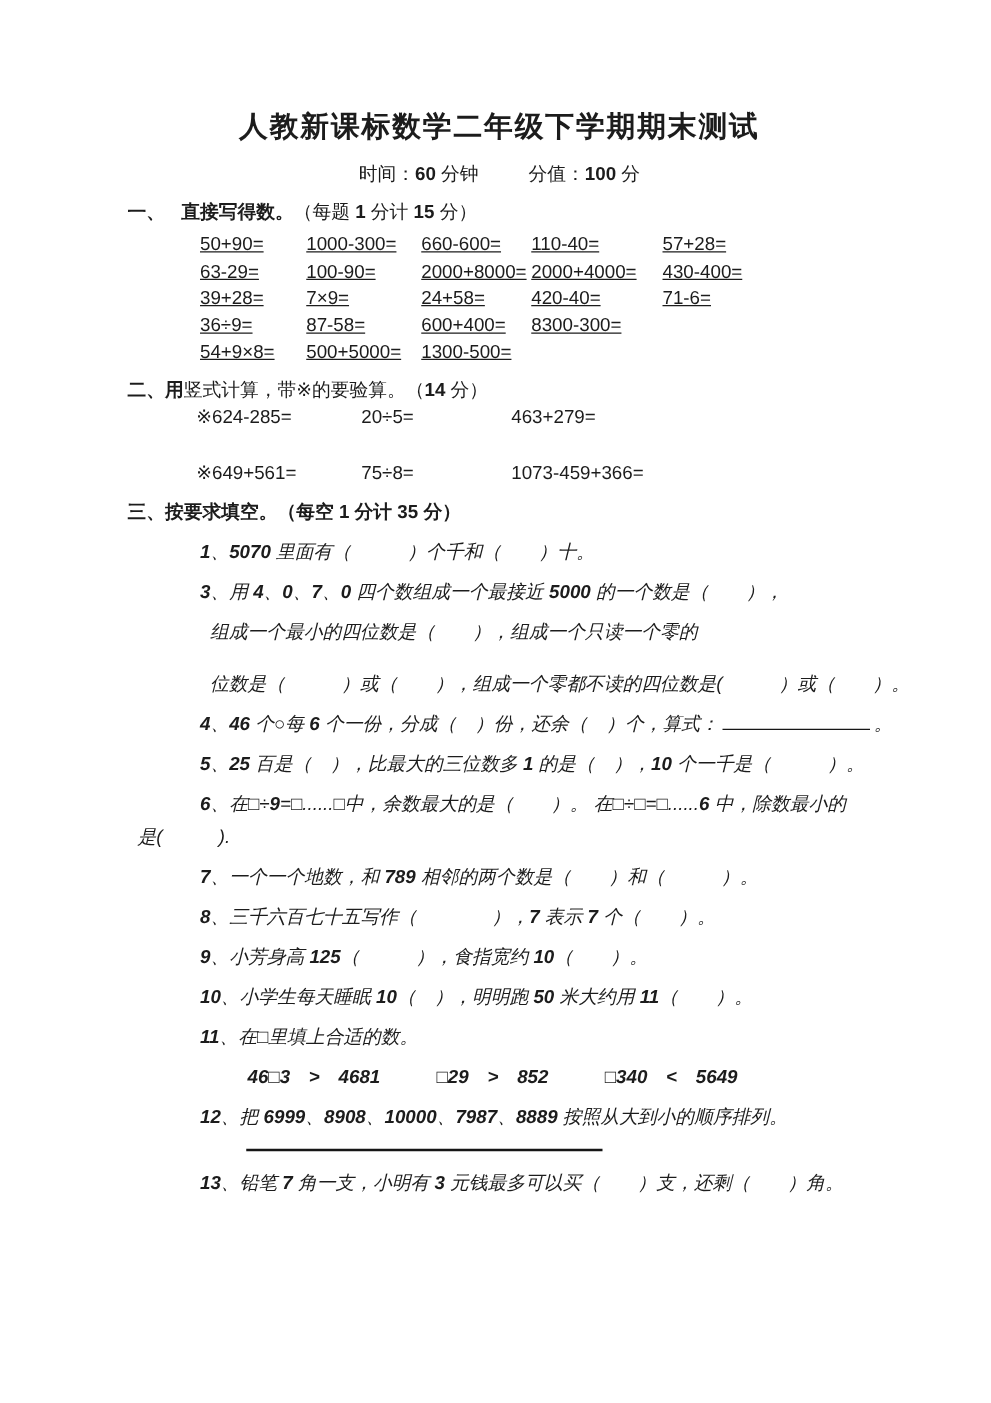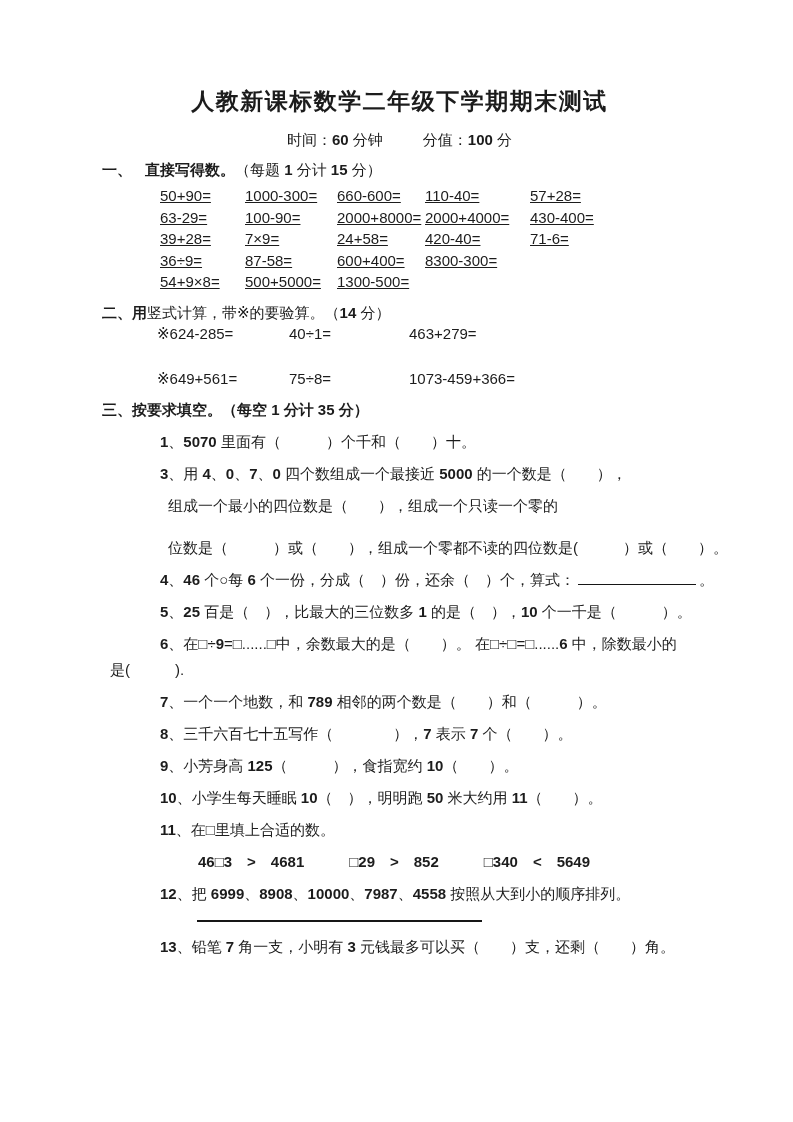--- a/index.html
+++ b/index.html
@@ -34,21 +34,21 @@
   }
   .s2-grid {
     margin-left:55px;
     display:grid;
     grid-template-columns:132px 120px 1fr;
     line-height:21.5px;
   }
   .s2-row2 { margin-top:24px; }
   .s3-head { font-weight:bold; }
 
-  .q { margin:12px 0 0 58px; line-height:20px; white-space:nowrap; }
+  .q { margin:12px 0 0 58px; line-height:20px; white-space:nowrap;font-style:italic; }
   .q-cont { margin-left:66px; }
   .q-mt { margin-top:22px; }
   .q-flush { margin-left:8px; margin-top:6px; }
   .q-sub { margin-left:96px; }
 
   .blank-line {
     display:inline-block; width:118px; height:13px;
     border-bottom:1.5px solid #161616;
     margin:0 3px;
   }
@@ -100,21 +100,21 @@
     <span></span>
     <span></span>
   </div>
 
   <div class="s-head">
     <span class="b">二、</span><span class="b">用</span><span>竖式计算，带※的要验算。</span><span class="bold-nums">（<b>14</b> 分）</span>
   </div>
 
   <div class="s2-grid">
     <span>※624-285=</span>
-    <span>40÷1=</span>
+    <span>20÷5=</span>
     <span>463+279=</span>
   </div>
   <div class="s2-grid s2-row2">
     <span>※649+561=</span>
     <span>75÷8=</span>
     <span>1073-459+366=</span>
   </div>
 
   <div class="s-head s3-head bold-nums">三、按要求填空。（每空 <b>1</b> 分计 <b>35</b> 分）</div>
 
@@ -127,19 +127,19 @@
   </div>
   <div class="q bold-nums"><b>5</b>、<b>25</b> 百是（　），比最大的三位数多 <b>1</b> 的是（　），<b>10</b> 个一千是（　　　）。</div>
   <div class="q bold-nums"><b>6</b>、在□÷<b>9</b>=□......□中，余数最大的是（　　）。 在□÷□=□......<b>6</b> 中，除数最小的</div>
   <div class="q q-flush bold-nums">是(　　　).</div>
   <div class="q bold-nums"><b>7</b>、一个一个地数，和 <b>789</b> 相邻的两个数是（　　）和（　　　）。</div>
   <div class="q bold-nums"><b>8</b>、三千六百七十五写作（　　　　），<b>7</b> 表示 <b>7</b> 个（　　）。</div>
   <div class="q bold-nums"><b>9</b>、小芳身高 <b>125</b>（　　　），食指宽约 <b>10</b>（　　）。</div>
   <div class="q bold-nums"><b>10</b>、小学生每天睡眠 <b>10</b>（　），明明跑 <b>50</b> 米大约用 <b>11</b>（　　）。</div>
   <div class="q bold-nums"><b>11</b>、在□里填上合适的数。</div>
   <div class="q q-sub bold-nums"><b>46</b>□<b>3</b>　<b>&gt;</b>　<b>4681</b>　　　□<b>29</b>　<b>&gt;</b>　<b>852</b>　　　□<b>340</b>　<b>&lt;</b>　<b>5649</b></div>
-  <div class="q bold-nums"><b>12</b>、把 <b>6999</b>、<b>8908</b>、<b>10000</b>、<b>7987</b>、<b>4558</b> 按照从大到小的顺序排列。</div>
+  <div class="q bold-nums"><b>12</b>、把 <b>6999</b>、<b>8908</b>、<b>10000</b>、<b>7987</b>、<b>8889</b> 按照从大到小的顺序排列。</div>
   <div class="answer-line-wrap">
     <span class="blank-line-12"></span>
   </div>
   <div class="q bold-nums"><b>13</b>、铅笔 <b>7</b> 角一支，小明有 <b>3</b> 元钱最多可以买（　　）支，还剩（　　）角。</div>
 
 </div>
 
 </body></html>

